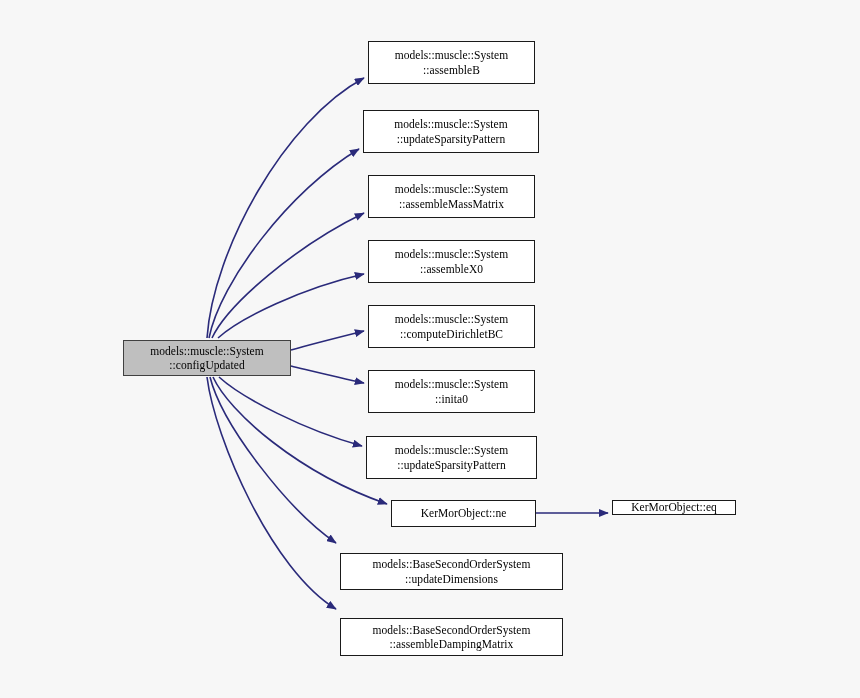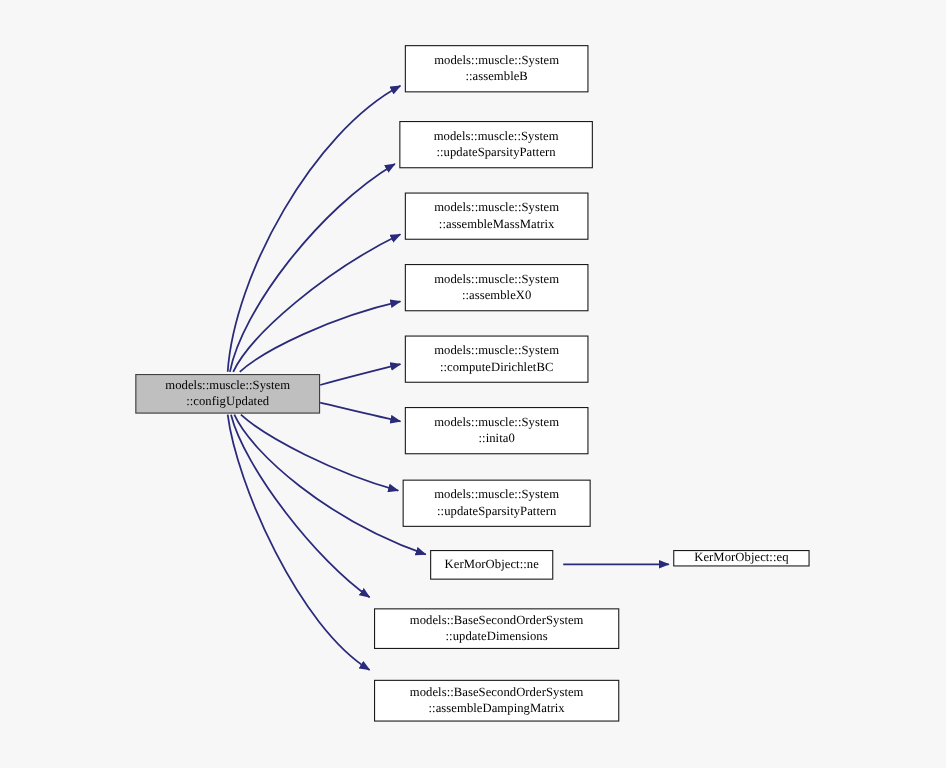--- a/index.html
+++ b/index.html
@@ -110,21 +110,21 @@
   <div class="node" style="left:368px; top:370px; width:167px; height:43px;">
     <span class="ln">models::muscle::System</span>
     <span class="ln">::inita0</span>
   </div>
 
   <div class="node" style="left:366px; top:436px; width:171px; height:43px;">
     <span class="ln">models::muscle::System</span>
     <span class="ln">::updateSparsityPattern</span>
   </div>
 
-  <div class="node" style="left:391px; top:500px; width:112px; height:27px;">
+  <div class="node" style="left:391px; top:500px; width:145px; height:27px;">
     <span class="ln">KerMorObject::ne</span>
   </div>
 
   <div class="node" style="left:340px; top:553px; width:223px; height:37px;">
     <span class="ln">models::BaseSecondOrderSystem</span>
     <span class="ln">::updateDimensions</span>
   </div>
 
   <div class="node" style="left:340px; top:618px; width:223px; height:38px;">
     <span class="ln">models::BaseSecondOrderSystem</span>

